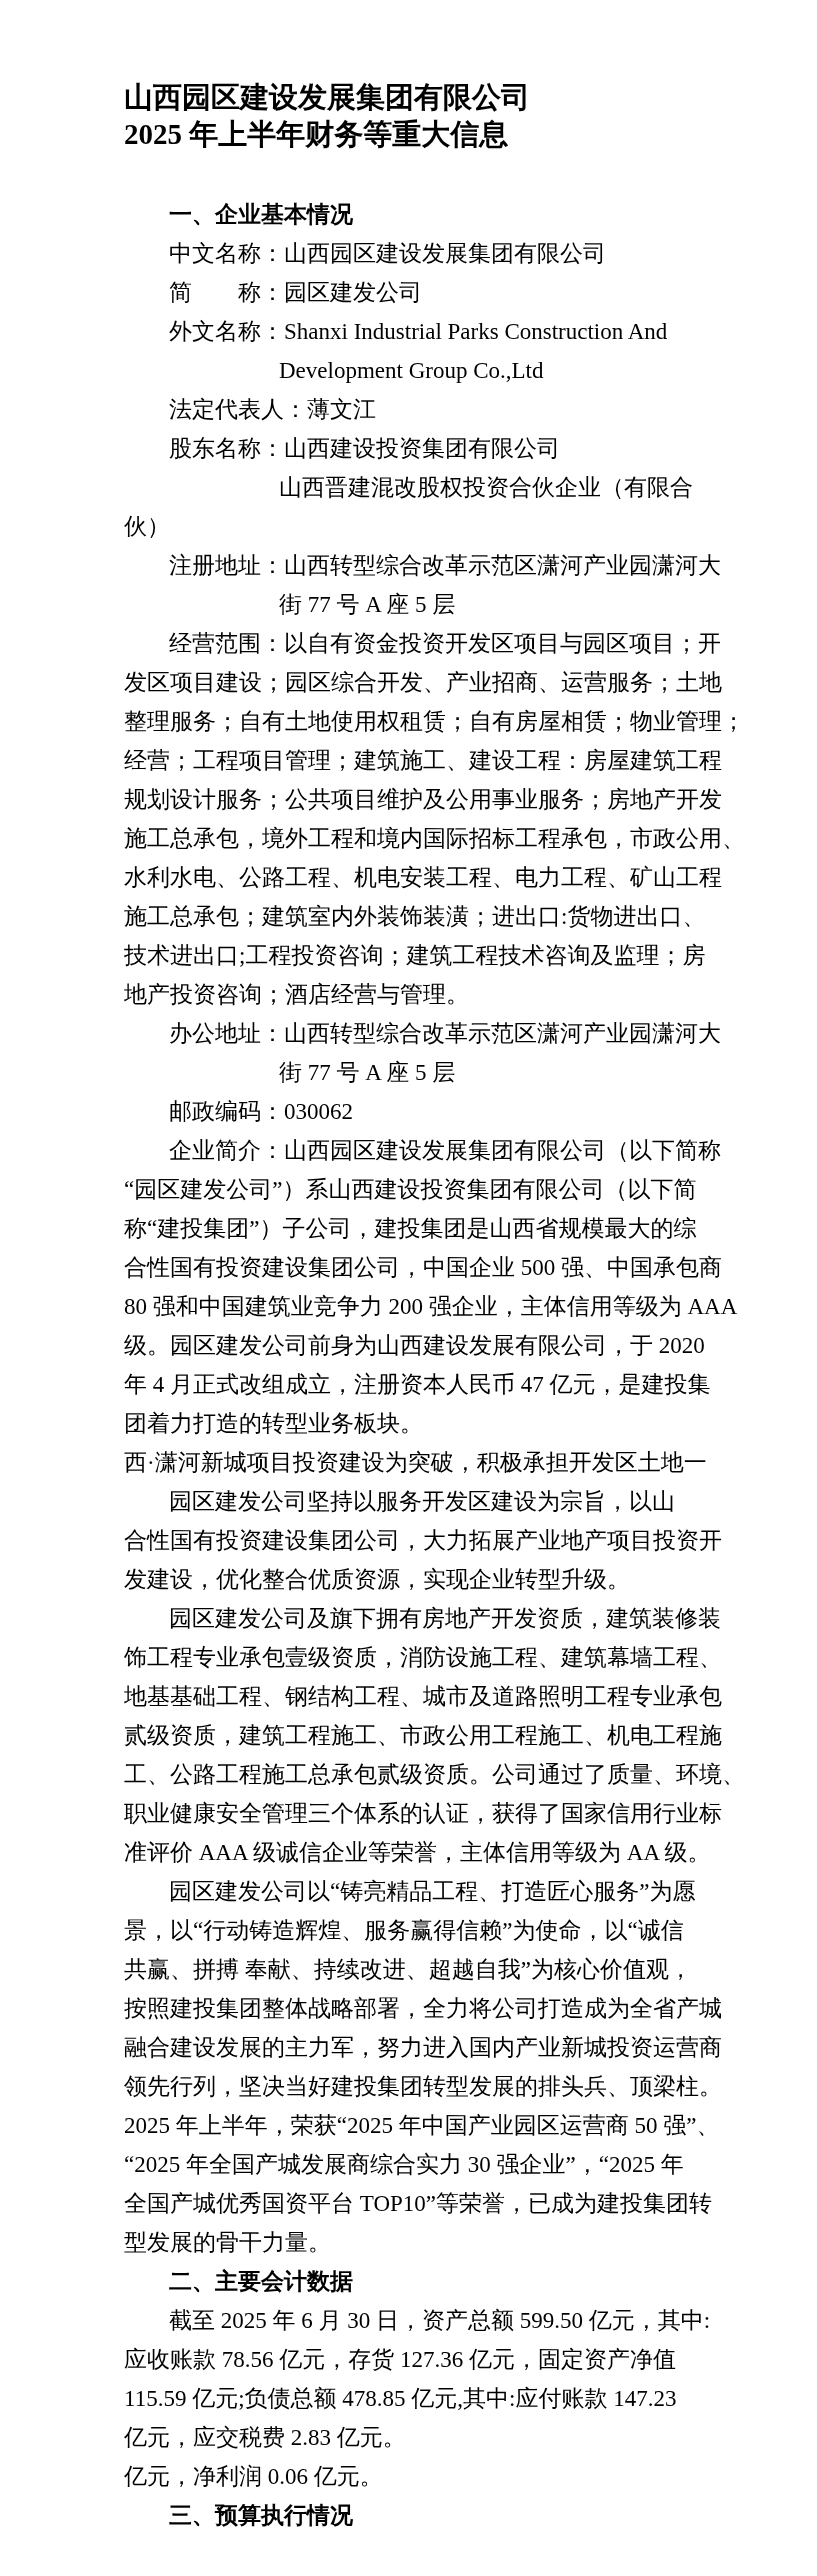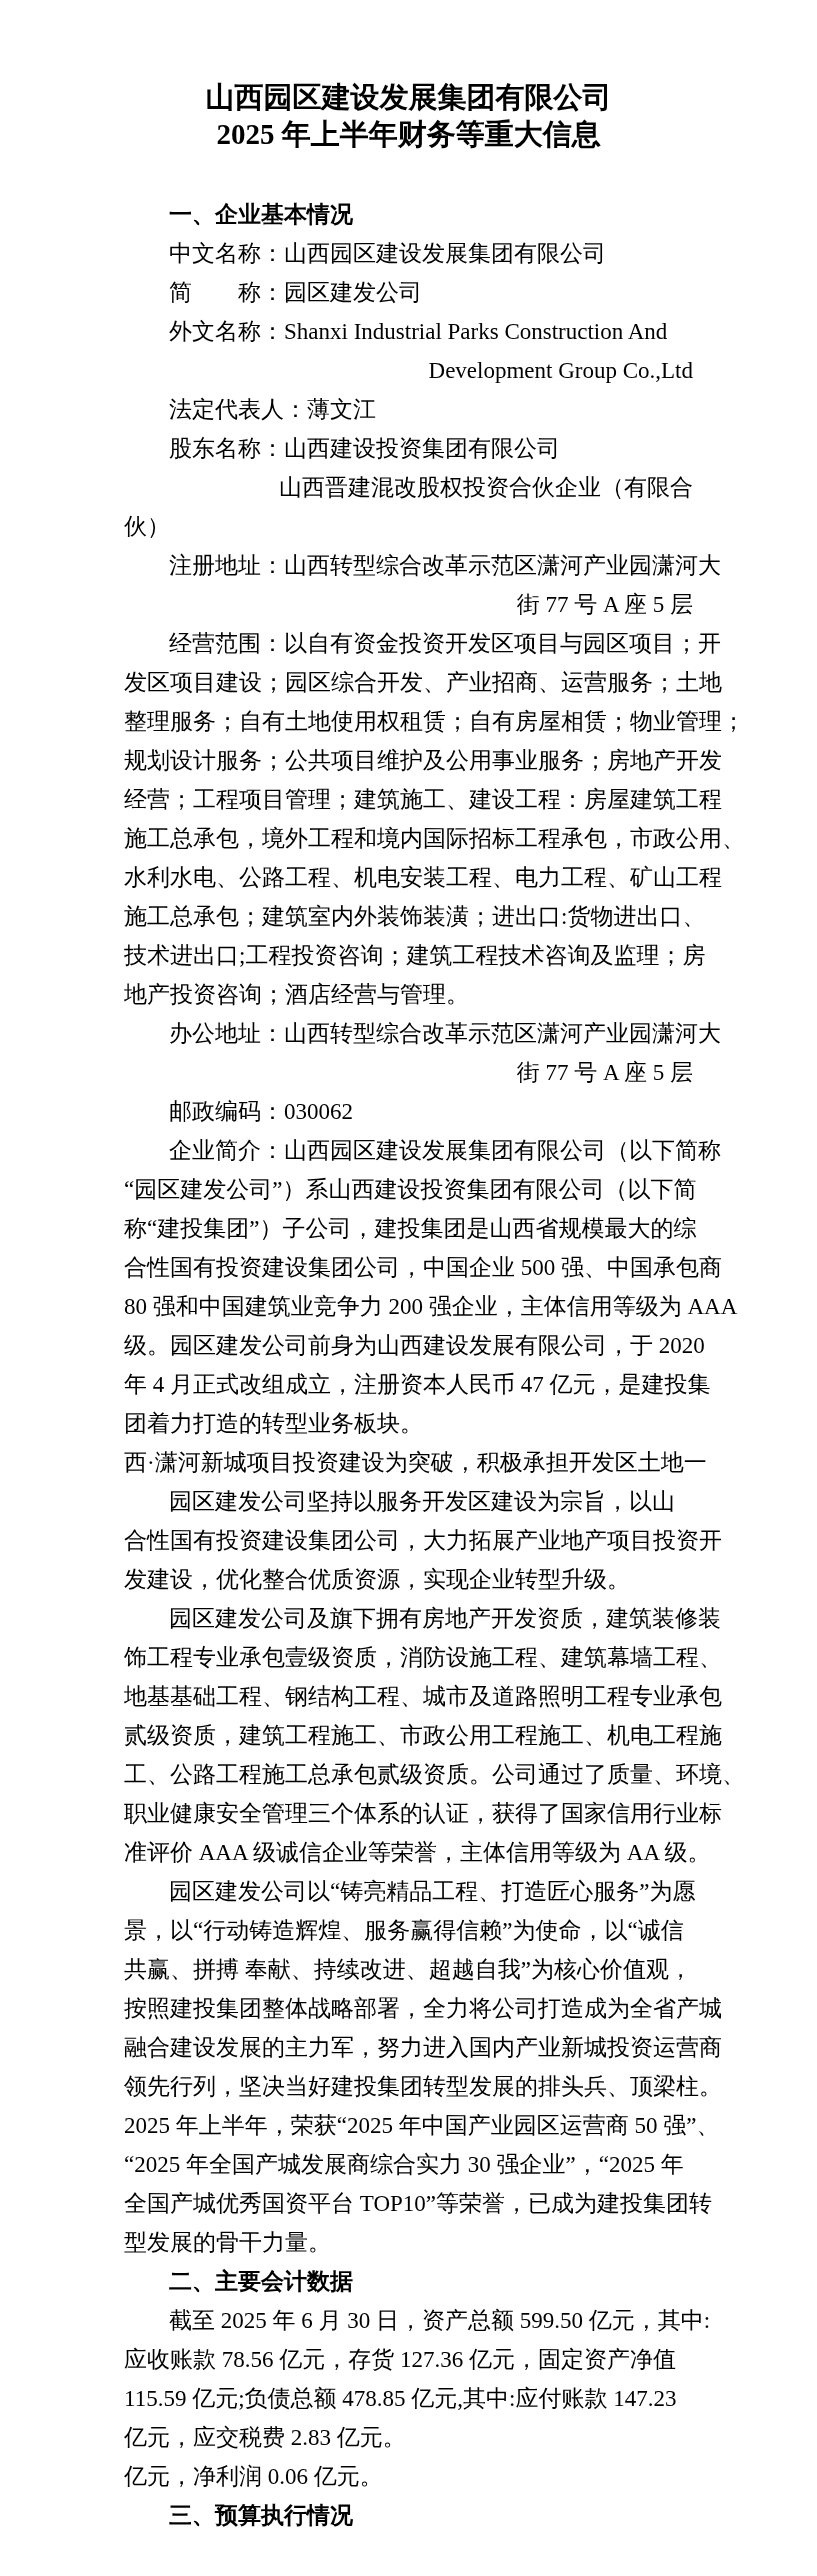--- a/index.html
+++ b/index.html
@@ -17,41 +17,41 @@
 
   .content {
     padding: 79px 124px 0 124px;
   }
 
   .doc-title { margin: 0; font-weight: bold; }
 
   .title-line {
     font-size: 29px;
     line-height: 37px;
-    text-align: center;
+    text-align: left;
     white-space: nowrap;
     font-family: "Liberation Serif", "DejaVu Serif", serif;
   }
 
   .body-lines { margin-top: 42px; }
 
   .line {
     font-size: 23px;
     line-height: 39px;
     white-space: nowrap;
     font-family: "Liberation Serif", "DejaVu Serif", serif;
   }
 
   .line.heading {
     font-weight: bold;
     font-family: "Liberation Sans", "DejaVu Sans", sans-serif;
   }
 
   .ind-first { padding-left: 45px; }   
-  .ind-hang  { padding-left: 155px; text-align: right; }  
+  .ind-hang  { padding-left: 155px; }  
   .ind-none  { padding-left: 0; }
 </style>
 </head>
 <body>
 
 <div class="page">
   <div class="content">
     <h1 class="doc-title">
       <div class="title-line">山西园区建设发展集团有限公司</div>
       <div class="title-line">2025 年上半年财务等重大信息</div>
@@ -64,22 +64,22 @@
         <div class="line ind-hang">Development Group Co.,Ltd</div>
         <div class="line ind-first">法定代表人：薄文江</div>
         <div class="line ind-first">股东名称：山西建设投资集团有限公司</div>
         <div class="line ind-hang">山西晋建混改股权投资合伙企业（有限合</div>
         <div class="line ind-none">伙）</div>
         <div class="line ind-first">注册地址：山西转型综合改革示范区潇河产业园潇河大</div>
         <div class="line ind-hang">街 77 号 A 座 5 层</div>
         <div class="line ind-first">经营范围：以自有资金投资开发区项目与园区项目；开</div>
         <div class="line ind-none">发区项目建设；园区综合开发、产业招商、运营服务；土地</div>
         <div class="line ind-none">整理服务；自有土地使用权租赁；自有房屋相赁；物业管理；</div>
+        <div class="line ind-none">经营；工程项目管理；建筑施工、建设工程：房屋建筑工程</div>
         <div class="line ind-none">规划设计服务；公共项目维护及公用事业服务；房地产开发</div>
-        <div class="line ind-none">经营；工程项目管理；建筑施工、建设工程：房屋建筑工程</div>
         <div class="line ind-none">施工总承包，境外工程和境内国际招标工程承包，市政公用、</div>
         <div class="line ind-none">水利水电、公路工程、机电安装工程、电力工程、矿山工程</div>
         <div class="line ind-none">施工总承包；建筑室内外装饰装潢；进出口:货物进出口、</div>
         <div class="line ind-none">技术进出口;工程投资咨询；建筑工程技术咨询及监理；房</div>
         <div class="line ind-none">地产投资咨询；酒店经营与管理。</div>
         <div class="line ind-first">办公地址：山西转型综合改革示范区潇河产业园潇河大</div>
         <div class="line ind-hang">街 77 号 A 座 5 层</div>
         <div class="line ind-first">邮政编码：030062</div>
         <div class="line ind-first">企业简介：山西园区建设发展集团有限公司（以下简称</div>
         <div class="line ind-none">“园区建发公司”）系山西建设投资集团有限公司（以下简</div>

